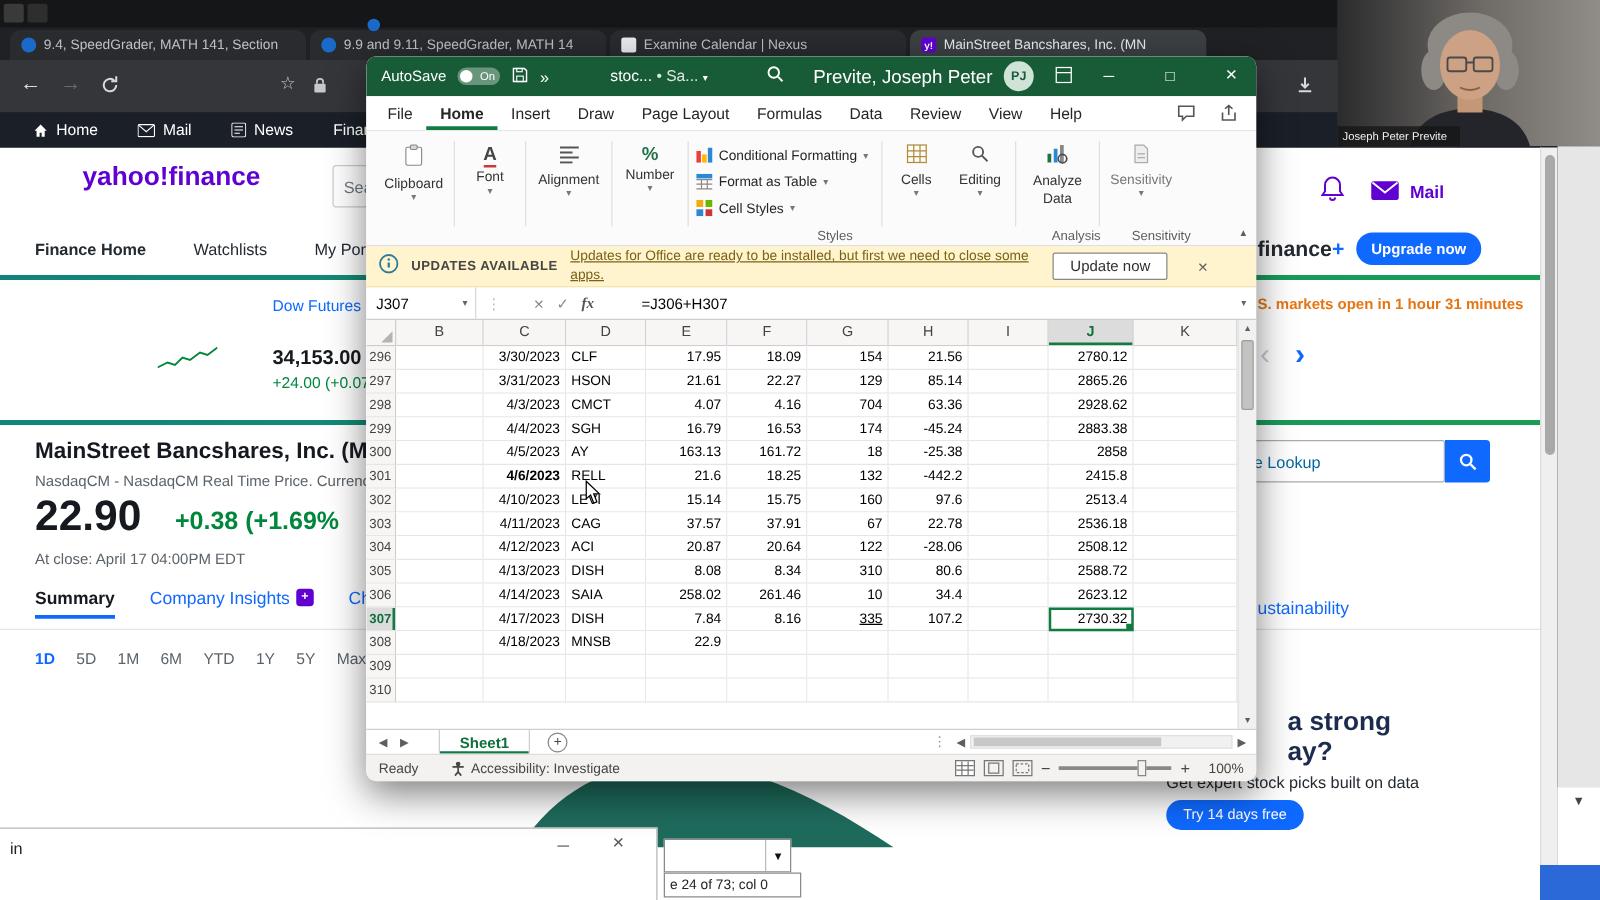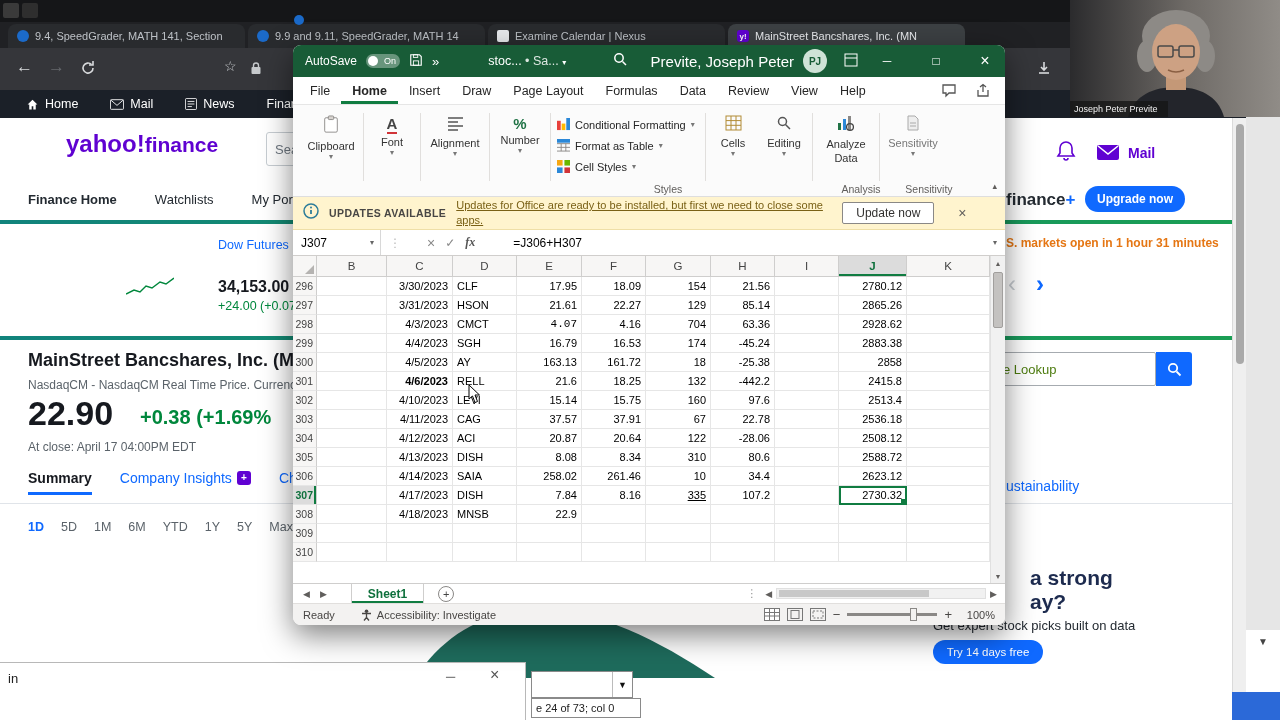--- a/index.html
+++ b/index.html
@@ -142,21 +142,21 @@
         <span>News</span>
       </span>
     <span class="ynav-item">
         <span>Finance</span>
       </span>
   </div>
 
   <div id="ypage">
 
     <div class="abs" style="left:66px;top:12px">
-      <span style="font-size:24px;font-weight:800;color:#5f01d1">yahoo!</span><span style="font-size:21px;font-weight:600;color:#5f01d1">finance</span>
+      <span style="font-size:21px;font-weight:800;color:#5f01d1">yahoo!</span><span style="font-size:21px;font-weight:600;color:#5f01d1">finance</span>
     </div>
 
     <div class="abs" style="left:266px;top:14px;width:120px;height:34px;border:1px solid #c7cdd2;border-radius:3px;display:flex;align-items:center;padding-left:8px;font-size:13px;color:#6e7780">
         <span>Sea</span>
       </div>
 
     <div class="abs" style="left:28px;top:74px;display:flex;gap:38px;font-size:13px;color:#232a31">
       <span style="font-weight:600">Finance Home</span>
       <span>Watchlists</span>
       <span>My Portfolio</span>
@@ -204,21 +204,21 @@
     <span class="abs" style="left:1096px;top:26px"><svg width="24" height="17" viewBox="0 0 24 17">
           <rect x="1" y="1" width="22" height="15" rx="2" fill="#6001d2"></rect>
           <path d="M2 2l10 8L22 2" fill="none" stroke="#fff" stroke-width="1.6"></path>
         </svg></span>
     <span class="abs" style="left:1128px;top:27px;font-size:14px;font-weight:600;color:#6001d2">Mail</span>
     <div class="abs" style="left:1006px;top:72px;font-size:17px;font-weight:800;color:#232a31"><span>finance</span><span style="color:#0f69ff">+</span></div>
     <div class="abs" style="left:1085px;top:68px;width:100px;height:26px;border-radius:13px;background:#0f69ff;color:#fff;font-size:12px;font-weight:600;display:flex;align-items:center;justify-content:center">Upgrade now</div>
     <div class="abs" style="left:1006px;top:118px;font-size:12px;font-weight:600;color:#e57613;white-space:nowrap;width:226px">S. markets open in 1 hour 31 minutes</div>
     <span class="abs" style="left:1008px;top:152px;font-size:24px;color:#c8cdd2">‹</span>
     <span class="abs" style="left:1036px;top:152px;font-size:24px;color:#0f69ff;font-weight:700">›</span>
-    <div class="abs" style="left:984px;top:234px;width:172px;height:34px;border:1px solid #a6abb0;border-radius:2px;display:flex;align-items:center;padding-left:18px;font-size:13px;color:#4d7c0f">
+    <div class="abs" style="left:984px;top:234px;width:172px;height:34px;border:1px solid #a6abb0;border-radius:2px;display:flex;align-items:center;padding-left:18px;font-size:13px;color:#0369a1">
         <span>e Lookup</span>
       </div>
     <div class="abs" style="left:1156px;top:234px;width:36px;height:34px;background:#0f69ff;border-radius:0 3px 3px 0;display:flex;align-items:center;justify-content:center">
         <svg width="15" height="15" viewBox="0 0 15 15">
           <circle cx="6" cy="6" r="4.2" fill="none" stroke="#fff" stroke-width="1.8"></circle>
           <path d="M9.5 9.5L13.5 13.5" stroke="#fff" stroke-width="1.8"></path>
         </svg>
       </div>
     <span class="abs" style="left:1006px;top:360px;font-size:14px;color:#0f69ff">ustainability</span>
 
@@ -474,21 +474,21 @@
             <div class="gcell num" style="width: 64px;">85.14</div>
             <div class="gcell num" style="width: 64px;"></div>
             <div class="gcell num" style="width: 68px;">2865.26</div>
             <div class="gcell num" style="width: 83px;"></div>
           </div>
           <div class="grow">
             <div class="gr-hd">298</div>
             <div class="gcell num" style="width: 70px;"></div>
             <div class="gcell num" style="width: 66px;">4/3/2023</div>
             <div class="gcell" style="width: 64px;">CMCT</div>
-            <div class="gcell num" style="width: 65px; font-family: Liberation Mono, monospace;">4.07</div>
+            <div class="gcell num" style="width: 65px;">4.07</div>
             <div class="gcell num" style="width: 64px;">4.16</div>
             <div class="gcell num" style="width: 65px;">704</div>
             <div class="gcell num" style="width: 64px;">63.36</div>
             <div class="gcell num" style="width: 64px;"></div>
             <div class="gcell num" style="width: 68px;">2928.62</div>
             <div class="gcell num" style="width: 83px;"></div>
           </div>
           <div class="grow">
             <div class="gr-hd">299</div>
             <div class="gcell num" style="width: 70px;"></div>

